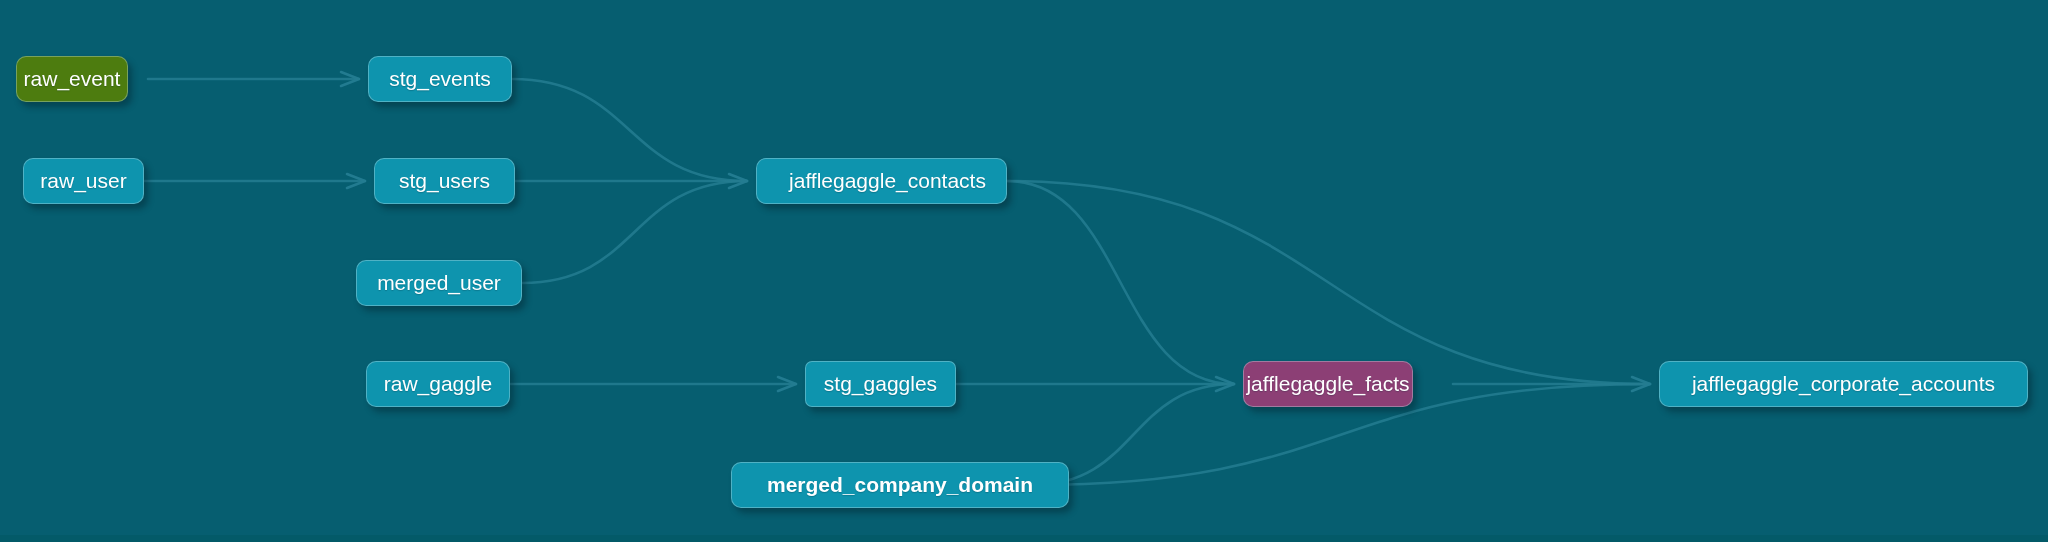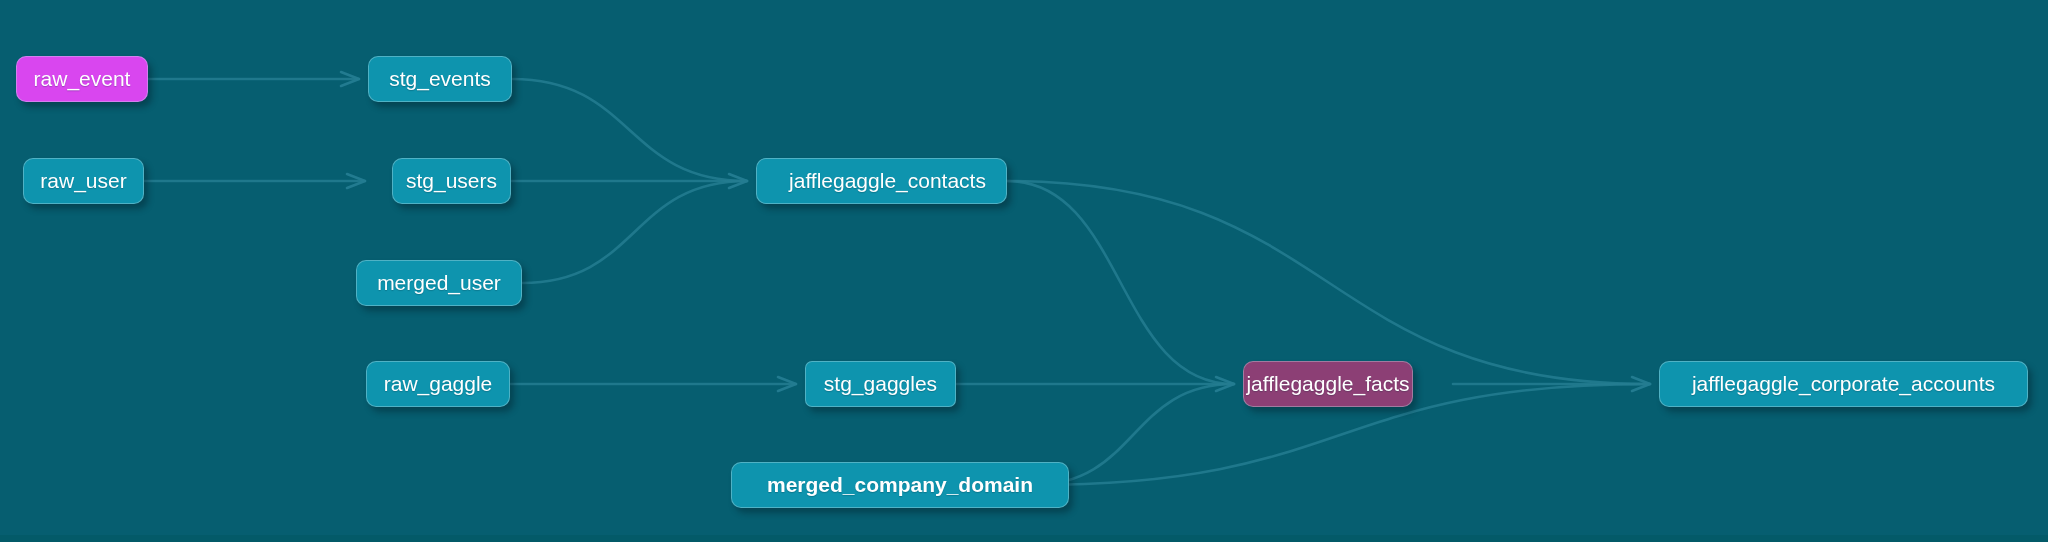--- a/index.html
+++ b/index.html
@@ -77,30 +77,30 @@
       <path d="M 1007 181 C 1341.3600000000001 181, 1315.6399999999999 384, 1650 384" class="edge" stroke="#247C91"></path>
       <path d="M 1033 485 C 1353.8400000000001 485, 1329.1599999999999 384, 1650 384" class="edge" stroke="#247C91"></path>
       <path d="M 341 72 L 359 79 L 341 86" class="arrowhead" stroke="#247C91"></path>
       <path d="M 347 174 L 365 181 L 347 188" class="arrowhead" stroke="#247C91"></path>
       <path d="M 729 174 L 747 181 L 729 188" class="arrowhead" stroke="#247C91"></path>
       <path d="M 778 377 L 796 384 L 778 391" class="arrowhead" stroke="#247C91"></path>
       <path d="M 1216 377 L 1234 384 L 1216 391" class="arrowhead" stroke="#247C91"></path>
       <path d="M 1632 377 L 1650 384 L 1632 391" class="arrowhead" stroke="#247C91"></path>
     </svg>
   <div id="node-layer">
-      <div class="node" style="left: 16px; top: 56px; width: 132px; background: #d946ef;">
+      <div class="node" style="left: 16px; top: 56px; width: 112px; background: #4d7c0f;">
         <span>raw_event</span>
       </div>
       <div class="node" style="left: 368px; top: 56px; width: 144px; background: rgb(14, 148, 174);">
         <span>stg_events</span>
       </div>
       <div class="node" style="left: 23px; top: 158px; width: 121px; background: rgb(14, 148, 174);">
         <span>raw_user</span>
       </div>
-      <div class="node" style="left: 392px; top: 158px; width: 119px; background: rgb(14, 148, 174);">
+      <div class="node" style="left: 374px; top: 158px; width: 141px; background: rgb(14, 148, 174);">
         <span>stg_users</span>
       </div>
       <div class="node" style="left: 356px; top: 260px; width: 166px; background: rgb(14, 148, 174);">
         <span>merged_user</span>
       </div>
       <div class="node" style="left: 756px; top: 158px; width: 251px; background: rgb(14, 148, 174); padding-left: 12px;">
         <span>jafflegaggle_contacts</span>
       </div>
       <div class="node" style="left: 366px; top: 361px; width: 144px; background: rgb(14, 148, 174);">
         <span>raw_gaggle</span>

